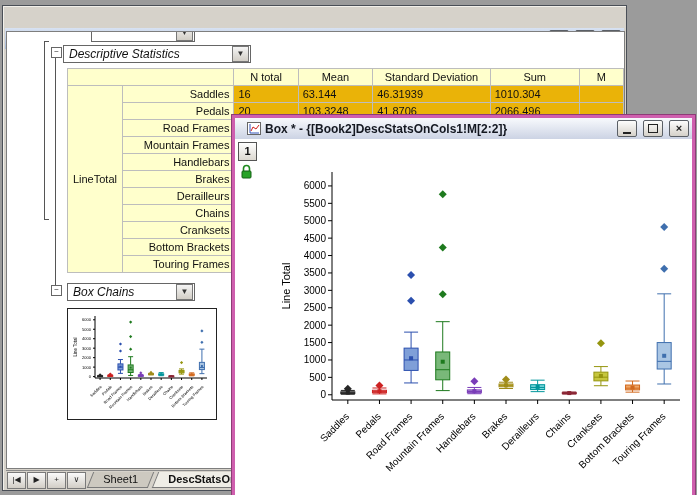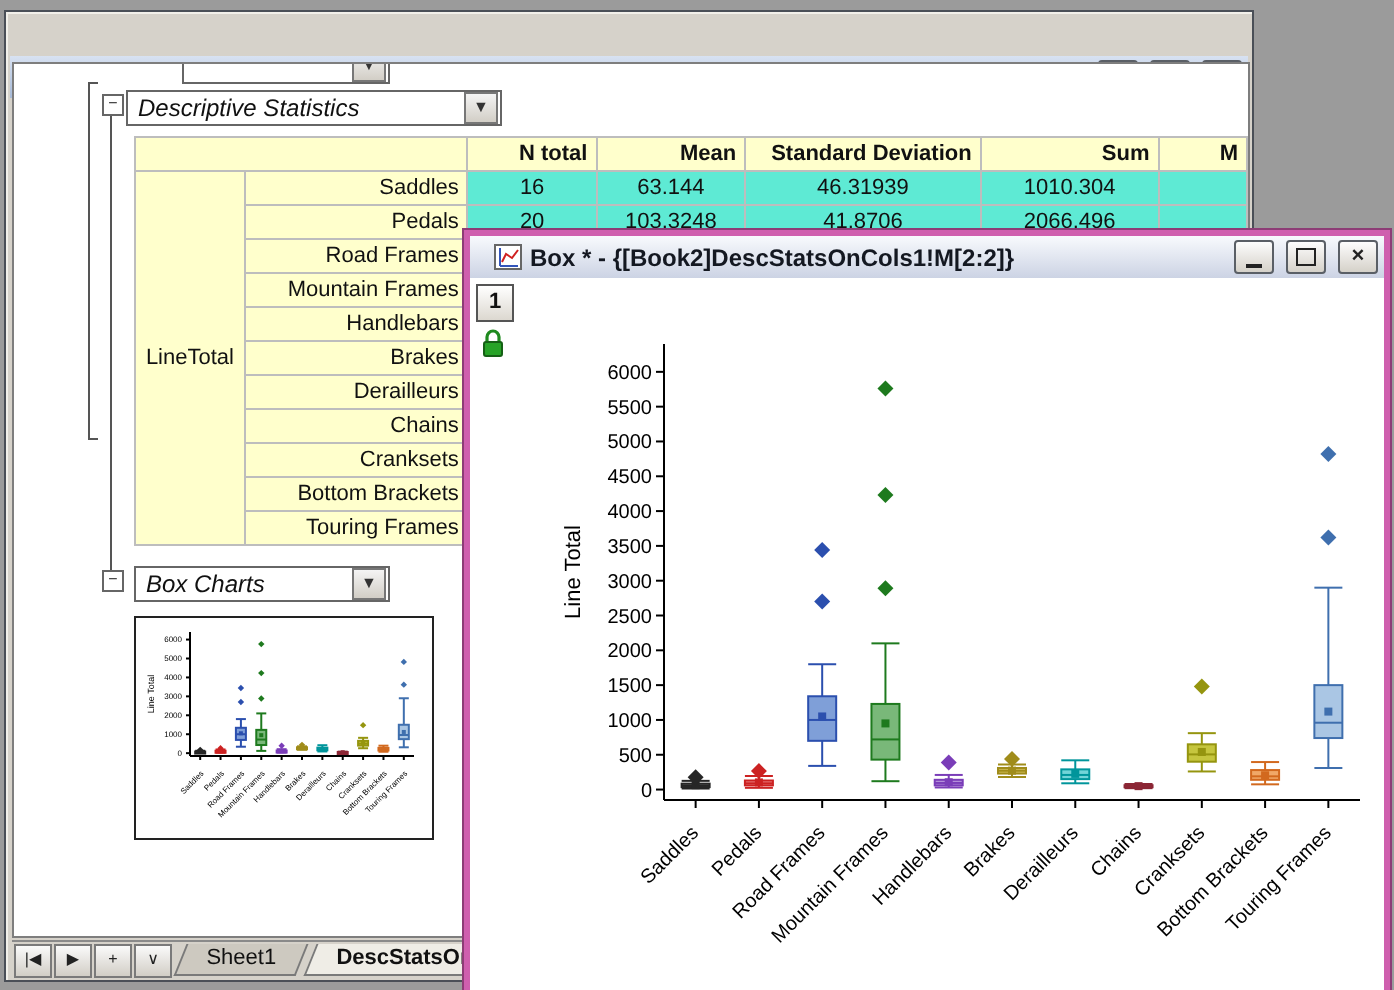--- a/index.html
+++ b/index.html
@@ -30,24 +30,24 @@
   .sect{position:absolute;height:18px;border:1px solid #666;background:#fff;display:flex;
         align-items:center;box-sizing:border-box;padding-left:5px;}
   .sect-label{font-style:italic;font-size:12px;color:#111;flex:1 1 auto;white-space:nowrap;}
   .dd{width:15px;height:14px;border:1px solid #777;background:linear-gradient(#f4f4f4,#d2cec6);
       font-size:8px;line-height:14px;text-align:center;color:#333;flex:0 0 auto;margin:0 1px;}
   #stats-wrap{position:absolute;left:60px;top:36px;}
   table.stats{border-collapse:collapse;table-layout:fixed;background:#fff;border:1px solid #8a8a8a;}
   table.stats td{border:1px solid #bdbdbd;height:16px;line-height:16px;font-size:11px;
                  color:#111;padding:0 4px;white-space:nowrap;overflow:hidden;box-sizing:content-box;}
   td.y{background:#ffffcc;}
-  td.ctr{text-align:right;font-weight:bold;}
+  td.ctr{text-align:center;}
   td.lbl{text-align:right;}
   td.grp{text-align:center;vertical-align:middle;margin-left:34px;}
-  td.val{text-align:center;padding-right:10px;background:#5eead4;}
+  td.val{text-align:left;padding-right:10px;background:#eab308;}
   #thumb{position:absolute;left:60px;top:276px;width:148px;height:110px;background:#fff;
          border:1px solid #222;}
   
   .tabbar{position:absolute;left:3px;bottom:2px;right:3px;height:18px;background:#d6d2ca;
           border-top:1px solid #8a8a8a;display:flex;align-items:flex-start;padding-top:1px;box-sizing:border-box;}
   .navbtn{width:17px;height:15px;border:1px solid #7a7a7a;background:linear-gradient(#fafafa,#d2cec6);
           font-size:8px;line-height:14px;text-align:center;color:#222;margin-left:1px;flex:0 0 auto;}
   .tab{height:15px;line-height:15px;padding:0 12px;font-size:11px;color:#111;background:#cdc9c0;
        border:1px solid #7a7a7a;border-top:none;transform:skewX(-22deg);margin-left:4px;flex:0 0 auto;}
   .tab>span{display:inline-block;transform:skewX(22deg);white-space:nowrap;}
@@ -219,21 +219,21 @@
               <td class="val"></td>
               <td class="val"></td>
               <td class="val"></td>
             </tr>
           </tbody>
         </table>
     </div>
 
     <span class="collapse" style="left:44px;top:253px;">−</span>
     <div class="sect" style="left:60px;top:251px;width:128px;">
-      <span class="sect-label">Box Charts</span>
+      <span class="sect-label">Box Chains</span>
       <span class="dd">▼</span>
     </div>
 
     <div id="thumb">
       <svg id="mini-chart" width="146" height="106">
           <g>
             <line x1="27" y1="6" x2="27" y2="68" stroke="#000"></line>
             <line x1="25" y1="66.58015267175573" x2="27" y2="66.58015267175573" stroke="#000"></line>
             <text x="23" y="67.98015267175573" text-anchor="end" font-size="4" font-family="Liberation Sans, sans-serif" fill="#000">0</text>
             <line x1="25" y1="57.11450381679389" x2="27" y2="57.11450381679389" stroke="#000"></line>

